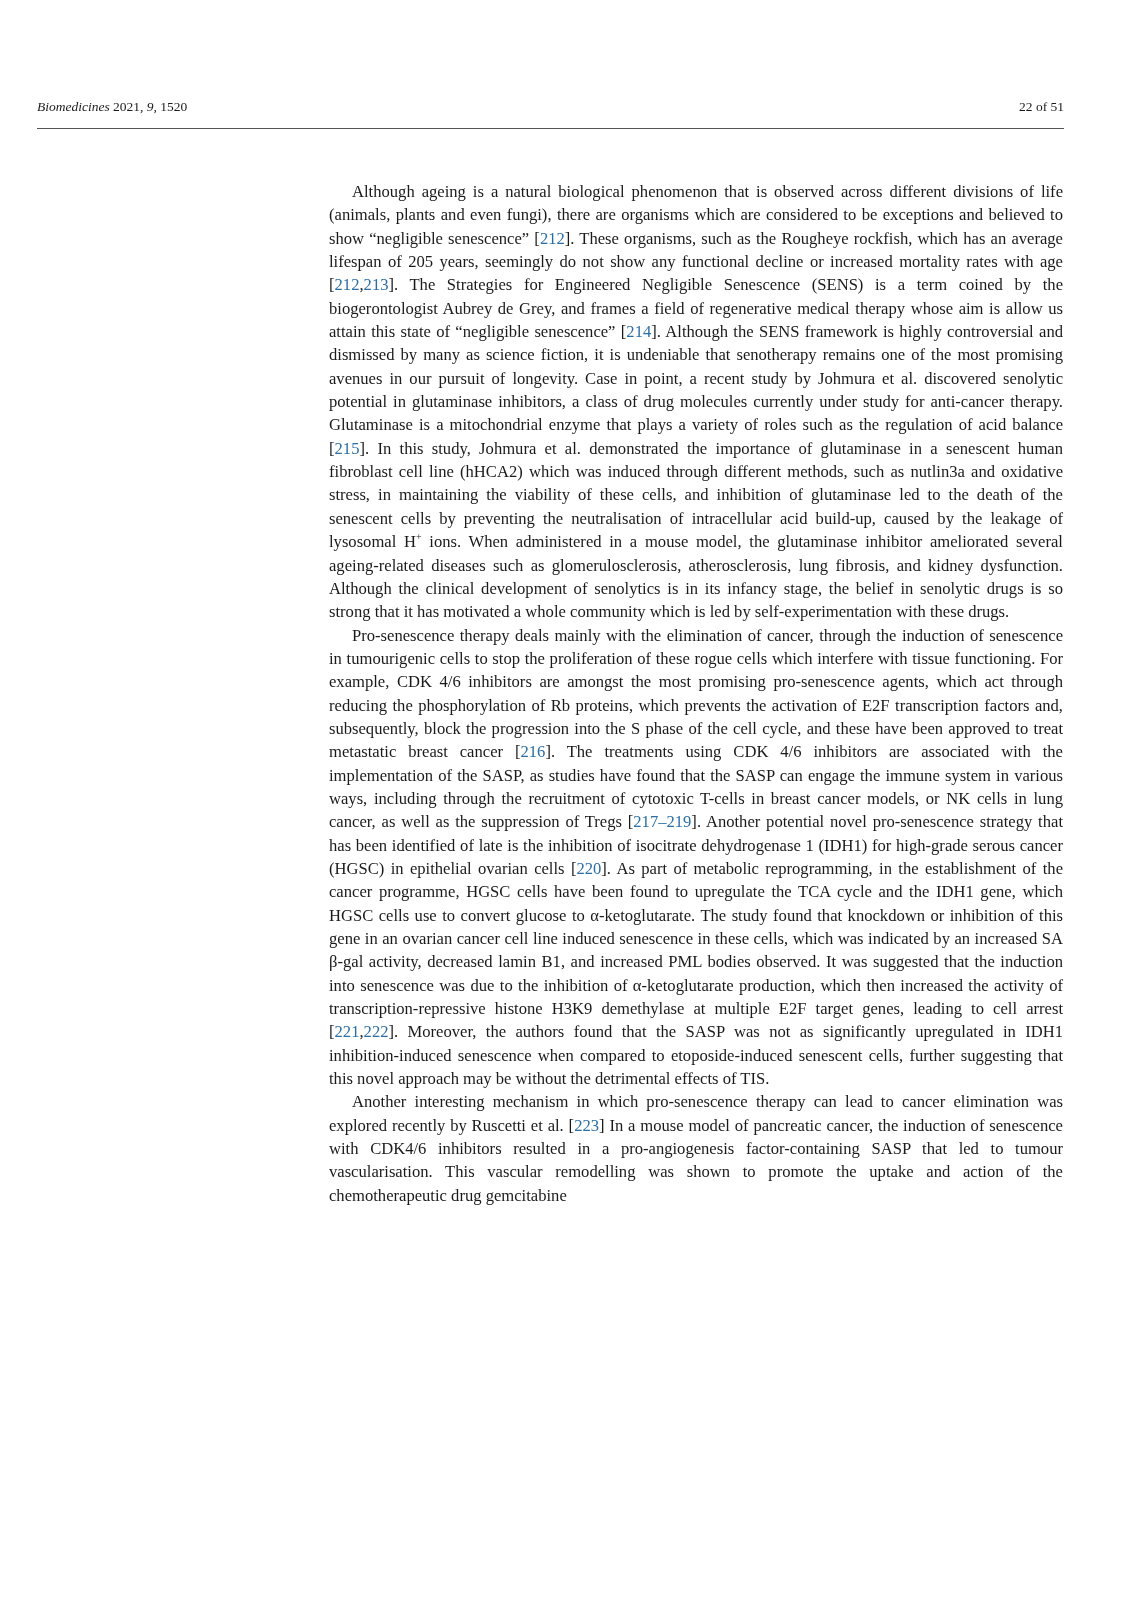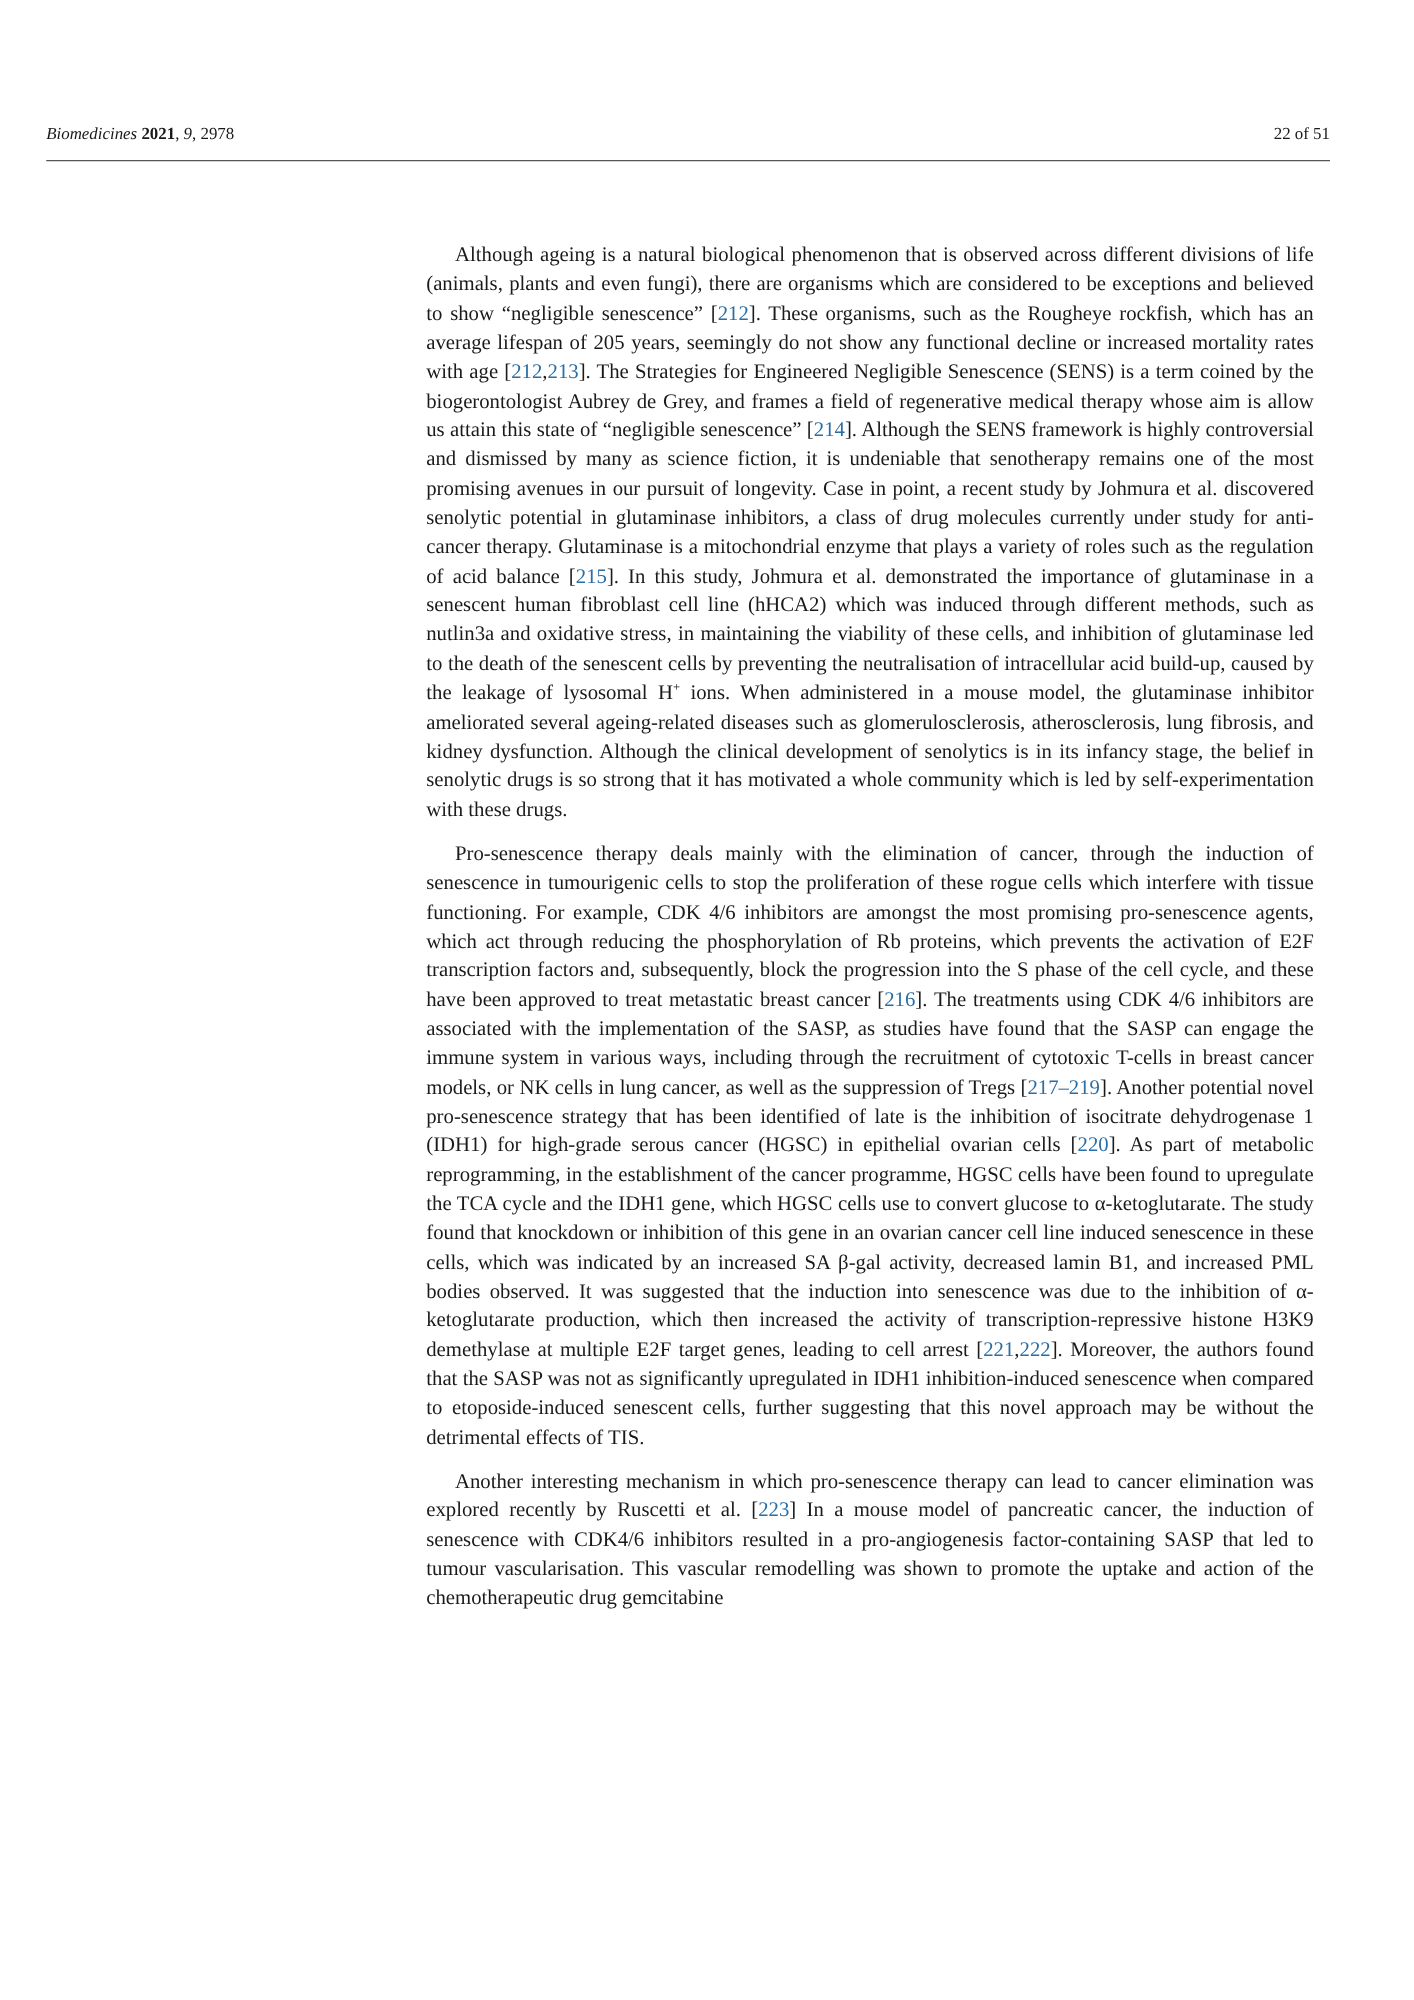--- a/index.html
+++ b/index.html
@@ -2,37 +2,37 @@
 <html><head>
 <meta charset="utf-8">
 <style>
   html, body { margin: 0; padding: 0; background: #ffffff; }
   body { width: 1131px; height: 1600px; position: relative; overflow: hidden;
          font-family: "Liberation Serif", "DejaVu Serif", serif; color: #1a1a1a; }
   .header { position: absolute; left: 37px; top: 99px; width: 1027px; height: 22px;
             font-size: 13.5px; }
   .header .journal { position: absolute; left: 0; top: 0; }
   .header .journal i { font-style: italic; }
-  .header .journal b { font-weight: bold; }
+  .header .journal b { font-weight: normal; }
   .header .pageno { position: absolute; right: 0; top: 0; }
   .rule { position: absolute; left: 37px; top: 128px; width: 1027px; height: 1px; background: #555; }
   .body { position: absolute; left: 329px; top: 180px; width: 734px; font-size: 16.6px;
           line-height: 23.35px; text-align: justify; }
-  .body p { margin: 12px; text-indent: 23px; }
+  .body p { margin: 0; text-indent: 23px; }
   .body h3 { margin: 11px 0 1px 0; font-size: 16.6px; font-weight: normal; font-style: italic;
              line-height: 23.35px; }
   .body h3 .num { font-style: italic; }
   .cite { color: #2a6ea6; }
   sup { font-size: 10px; line-height: 0; vertical-align: super; }
 </style>
 </head>
 <body>
 
 <div class="header">
-  <span class="journal"><i>Biomedicines</i> <b>2021</b>, <i>9</i>, <span>2978</span></span>
+  <span class="journal"><i>Biomedicines</i> <b>2021</b>, <i>9</i>, <span>1520</span></span>
   <span class="pageno">22 of 51</span>
 </div>
 <div class="rule"></div>
 
 <div class="body">
   <div id="intro">
       <p><span>Although ageing is a natural biological phenomenon that is observed across different divisions of life (animals, plants and even fungi), there are organisms which are considered to be exceptions and believed to show “negligible senescence” [</span><a class="cite">212</a><span>]. These organisms, such as the Rougheye rockfish, which has an average lifespan of 205 years, seemingly do not show any functional decline or increased mortality rates with age [</span><a class="cite">212</a><span>,</span><a class="cite">213</a><span>]. The Strategies for Engineered Negligible Senescence (SENS) is a term coined by the biogerontologist Aubrey de Grey, and frames a field of regenerative medical therapy whose aim is allow us attain this state of “negligible senescence” [</span><a class="cite">214</a><span>]. Although the SENS framework is highly controversial and dismissed by many as science fiction, it is undeniable that senotherapy remains one of the most promising avenues in our pursuit of longevity. Case in point, a recent study by Johmura et al. discovered senolytic potential in glutaminase inhibitors, a class of drug molecules currently under study for anti-cancer therapy. Glutaminase is a mitochondrial enzyme that plays a variety of roles such as the regulation of acid balance [</span><a class="cite">215</a><span>]. In this study, Johmura et al. demonstrated the importance of glutaminase in a senescent human fibroblast cell line (hHCA2) which was induced through different methods, such as nutlin3a and oxidative stress, in maintaining the viability of these cells, and inhibition of glutaminase led to the death of the senescent cells by preventing the neutralisation of intracellular acid build-up, caused by the leakage of lysosomal H</span><sup>+</sup><span> ions. When administered in a mouse model, the glutaminase inhibitor ameliorated several ageing-related diseases such as glomerulosclerosis, atherosclerosis, lung fibrosis, and kidney dysfunction. Although the clinical development of senolytics is in its infancy stage, the belief in senolytic drugs is so strong that it has motivated a whole community which is led by self-experimentation with these drugs.</span></p>
     </div>
   <div id="sect">
       <p><span>Pro-senescence therapy deals mainly with the elimination of cancer, through the induction of senescence in tumourigenic cells to stop the proliferation of these rogue cells which interfere with tissue functioning. For example, CDK 4/6 inhibitors are amongst the most promising pro-senescence agents, which act through reducing the phosphorylation of Rb proteins, which prevents the activation of E2F transcription factors and, subsequently, block the progression into the S phase of the cell cycle, and these have been approved to treat metastatic breast cancer [</span><a class="cite">216</a><span>]. The treatments using CDK 4/6 inhibitors are associated with the implementation of the SASP, as studies have found that the SASP can engage the immune system in various ways, including through the recruitment of cytotoxic T-cells in breast cancer models, or NK cells in lung cancer, as well as the suppression of Tregs [</span><a class="cite">217–219</a><span>]. Another potential novel pro-senescence strategy that has been identified of late is the inhibition of isocitrate dehydrogenase 1 (IDH1) for high-grade serous cancer (HGSC) in epithelial ovarian cells [</span><a class="cite">220</a><span>]. As part of metabolic reprogramming, in the establishment of the cancer programme, HGSC cells have been found to upregulate the TCA cycle and the IDH1 gene, which HGSC cells use to convert glucose to α-ketoglutarate. The study found that knockdown or inhibition of this gene in an ovarian cancer cell line induced senescence in these cells, which was indicated by an increased SA β-gal activity, decreased lamin B1, and increased PML bodies observed. It was suggested that the induction into senescence was due to the inhibition of α-ketoglutarate production, which then increased the activity of transcription-repressive histone H3K9 demethylase at multiple E2F target genes, leading to cell arrest [</span><a class="cite">221</a><span>,</span><a class="cite">222</a><span>]. Moreover, the authors found that the SASP was not as significantly upregulated in IDH1 inhibition-induced senescence when compared to etoposide-induced senescent cells, further suggesting that this novel approach may be without the detrimental effects of TIS.</span></p>

